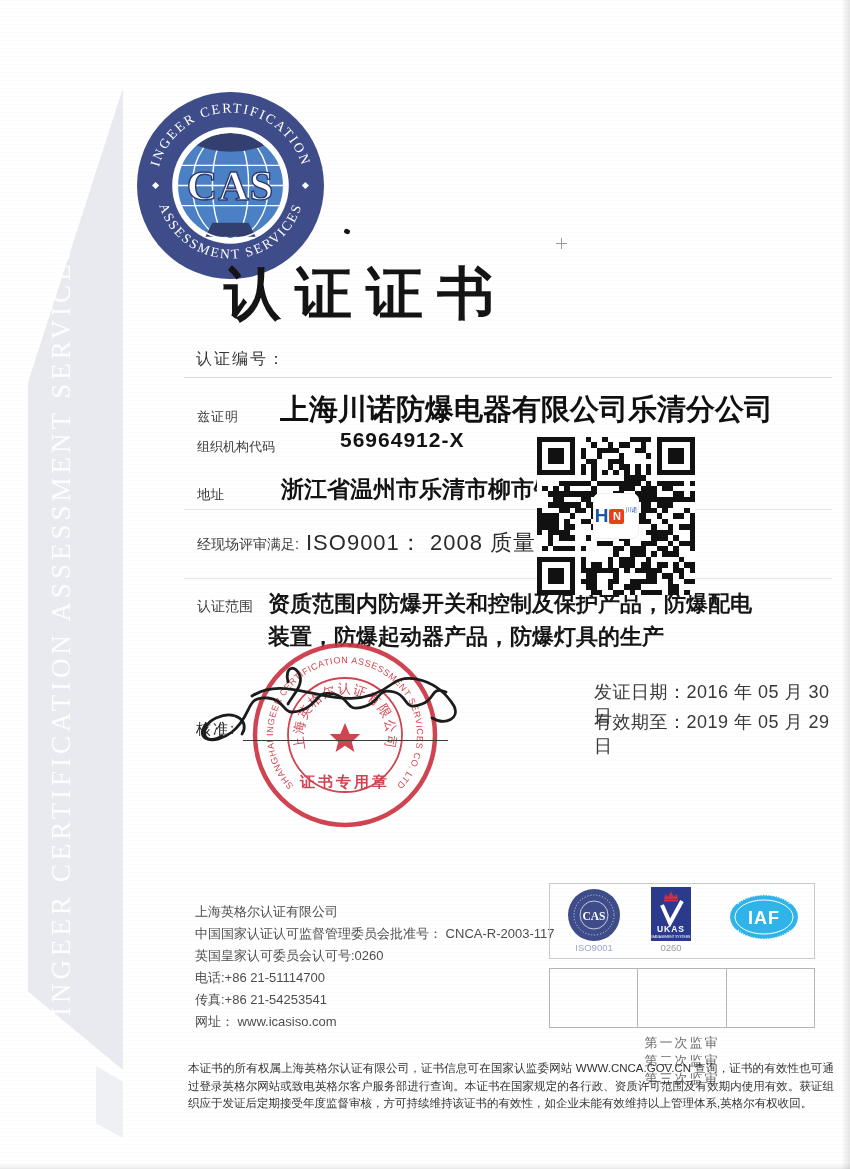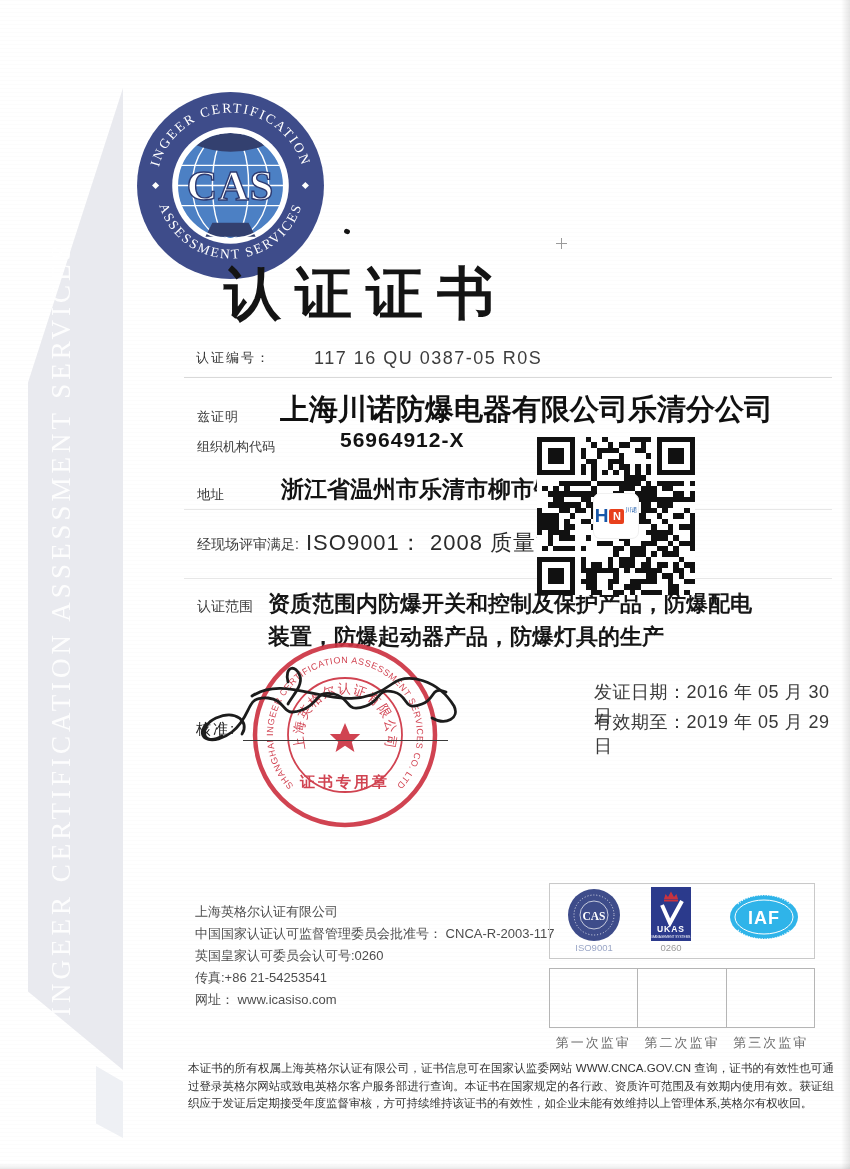--- a/index.html
+++ b/index.html
@@ -12,21 +12,21 @@
   
   .band{left:28px;top:88px;width:95px;height:982px;background:#e9eaef;
         clip-path:polygon(100% 0,100% 100%,0 92%,0 30%);}
   .band-tail{left:96px;top:1066px;width:27px;height:72px;background:#eef0f4;
         clip-path:polygon(0 0,100% 22%,100% 100%,0 80%);}
   .vtext{left:46px;top:1016px;transform-origin:0 0;transform:rotate(-90deg);
         width:832px;white-space:nowrap;font-family:"Liberation Serif",serif;
         font-size:27px;letter-spacing:4px;color:#fff;opacity:.93;}
   
   .title{left:183px;top:256px;font-size:57px;font-weight:900;letter-spacing:14px;color:#141414;margin-left:41px;}
-  .certrow{left:196px;top:349px;font-size:13px;color:#333;letter-spacing:2px;}
+  .certrow{left:196px;top:349px;font-size:16px;color:#333;letter-spacing:2px;}
   .certval{left:314px;top:348px;font-size:18px;color:#3d3d3d;letter-spacing:1.5px;}
   .rule{height:1px;left:184px;width:648px;background:#d9d9d9;}
   .rule.faint{background:#e7e7e7;}
   .lbl{color:#3c3c3c;}
   .company{left:280px;top:390px;font-size:29px;font-weight:bold;color:#101010;}
   .orgval{left:340px;top:428px;font-size:21px;font-weight:bold;color:#131313;letter-spacing:1px;}
   .addrval{left:281px;top:474px;font-size:23px;font-weight:bold;color:#131313;}
   .stdval{left:306px;top:528px;font-size:22px;color:#2b2b2b;letter-spacing:1px;}
   .scope{left:268px;top:587px;font-size:22px;font-weight:bold;color:#161616;line-height:33px;}
   
@@ -43,21 +43,21 @@
   .approve{left:196px;top:720px;font-size:15px;color:#222;letter-spacing:2px;text-align:center;}
   .sigline{left:243px;top:740px;width:205px;height:1.2px;background:#3a3a3a;}
   
   .issuer{left:195px;top:901px;font-size:13px;color:#4d4d4d;line-height:22px;}
   
   .accbox{left:549px;top:883px;width:266px;height:76px;border:1px solid #c9c9c9;box-sizing:border-box;}
   .acclabel{position:absolute;top:58px;font-size:9.5px;text-align:center;width:60px;}
   .auditgrid{left:549px;top:968px;width:266px;height:60px;border:1px solid #b5b5b5;box-sizing:border-box;display:flex;}
   .auditcell{flex:1;border-right:1px solid #b5b5b5;}
   .auditcell:last-child{border-right:none;}
-  .auditlabels{left:549px;top:1034px;width:266px;display:flex;font-size:13px;color:#6b6b6b;letter-spacing:2px;}
+  .auditlabels{left:549px;top:1034px;width:266px;display:flex;font-size:13px;color:#6b6b6b;letter-spacing:2px;flex-direction:column;}
   .auditlabels span{flex:1;text-align:center;}
   
   .footer{left:188px;top:1060px;width:646px;font-size:11.5px;line-height:17.5px;color:#333;text-align:justify;}
   
   .speck{left:344px;top:229px;width:6px;height:5px;background:#141414;border-radius:50%;transform:rotate(20deg);}
   .plus{left:556px;top:238px;width:11px;height:11px;}
   .plus:before{content:"";position:absolute;left:0;top:5px;width:11px;height:1px;background:#9a9a9a;}
   .plus:after{content:"";position:absolute;left:5px;top:0;width:1px;height:11px;background:#9a9a9a;}
   .edge-r{right:0;top:0;width:9px;height:100%;background:linear-gradient(to right,rgba(0,0,0,0),rgba(0,0,0,0.10));}
   .edge-b{left:0;bottom:0;width:100%;height:6px;background:linear-gradient(to bottom,rgba(0,0,0,0),rgba(0,0,0,0.08));}
@@ -106,21 +106,20 @@
       <text y="14" text-anchor="middle" font-size="42" font-weight="bold" fill="#fff" stroke="#2e3b72" stroke-width="1.4" letter-spacing="1" class="serif">CAS</text>
     </svg>
   </div>
 
   <div class="abs speck"></div>
   <div class="abs plus"></div>
 
   <div class="abs title">认证证书</div>
 
   <div class="abs certrow">认证编号：</div>
-  <div class="abs certval">117 16 QU 0387-05 R0S</div>
   <div class="abs rule" style="top:377px;"></div>
 
   <div class="abs lbl" style="left:197px;top:408px;font-size:13px;letter-spacing:1px;">兹证明</div>
   <div class="abs company">上海川诺防爆电器有限公司乐清分公司</div>
 
   <div class="abs lbl" style="left:197px;top:438px;font-size:13px;">组织机构代码</div>
   <div class="abs orgval">56964912-X</div>
 
   <div class="abs lbl" style="left:197px;top:486px;font-size:13.5px;">地址</div>
   <div class="abs addrval">浙江省温州市乐清市柳市镇</div>
@@ -607,20 +606,21 @@
     <span>发证日期：</span><span>2016 年 05 月 30 日</span>
   </div>
   <div class="abs daterow" style="left:594px;top:710px;">
     <span>有效期至：</span><span>2019 年 05 月 29 日</span>
   </div>
 
   <div class="abs issuer">
     <div>上海英格尔认证有限公司</div>
     <div>中国国家认证认可监督管理委员会批准号： CNCA-R-2003-117</div>
     <div>英国皇家认可委员会认可号:0260</div>
+    <div>电话:+86 21-51114700</div>
     <div>传真:+86 21-54253541</div>
     <div>网址： www.icasiso.com</div>
   </div>
 
   <div class="abs accbox">
 
     <svg class="abs" style="left:16px;top:3px;" width="56" height="56" viewBox="-28 -28 56 56">
       <circle r="26" fill="#3e4c8a"></circle>
       <circle r="20" fill="none" stroke="#ffffff" stroke-width="1" stroke-dasharray="1 2" opacity=".8"></circle>
       <circle r="14" fill="none" stroke="#ffffff" stroke-width="1" opacity=".7"></circle>

